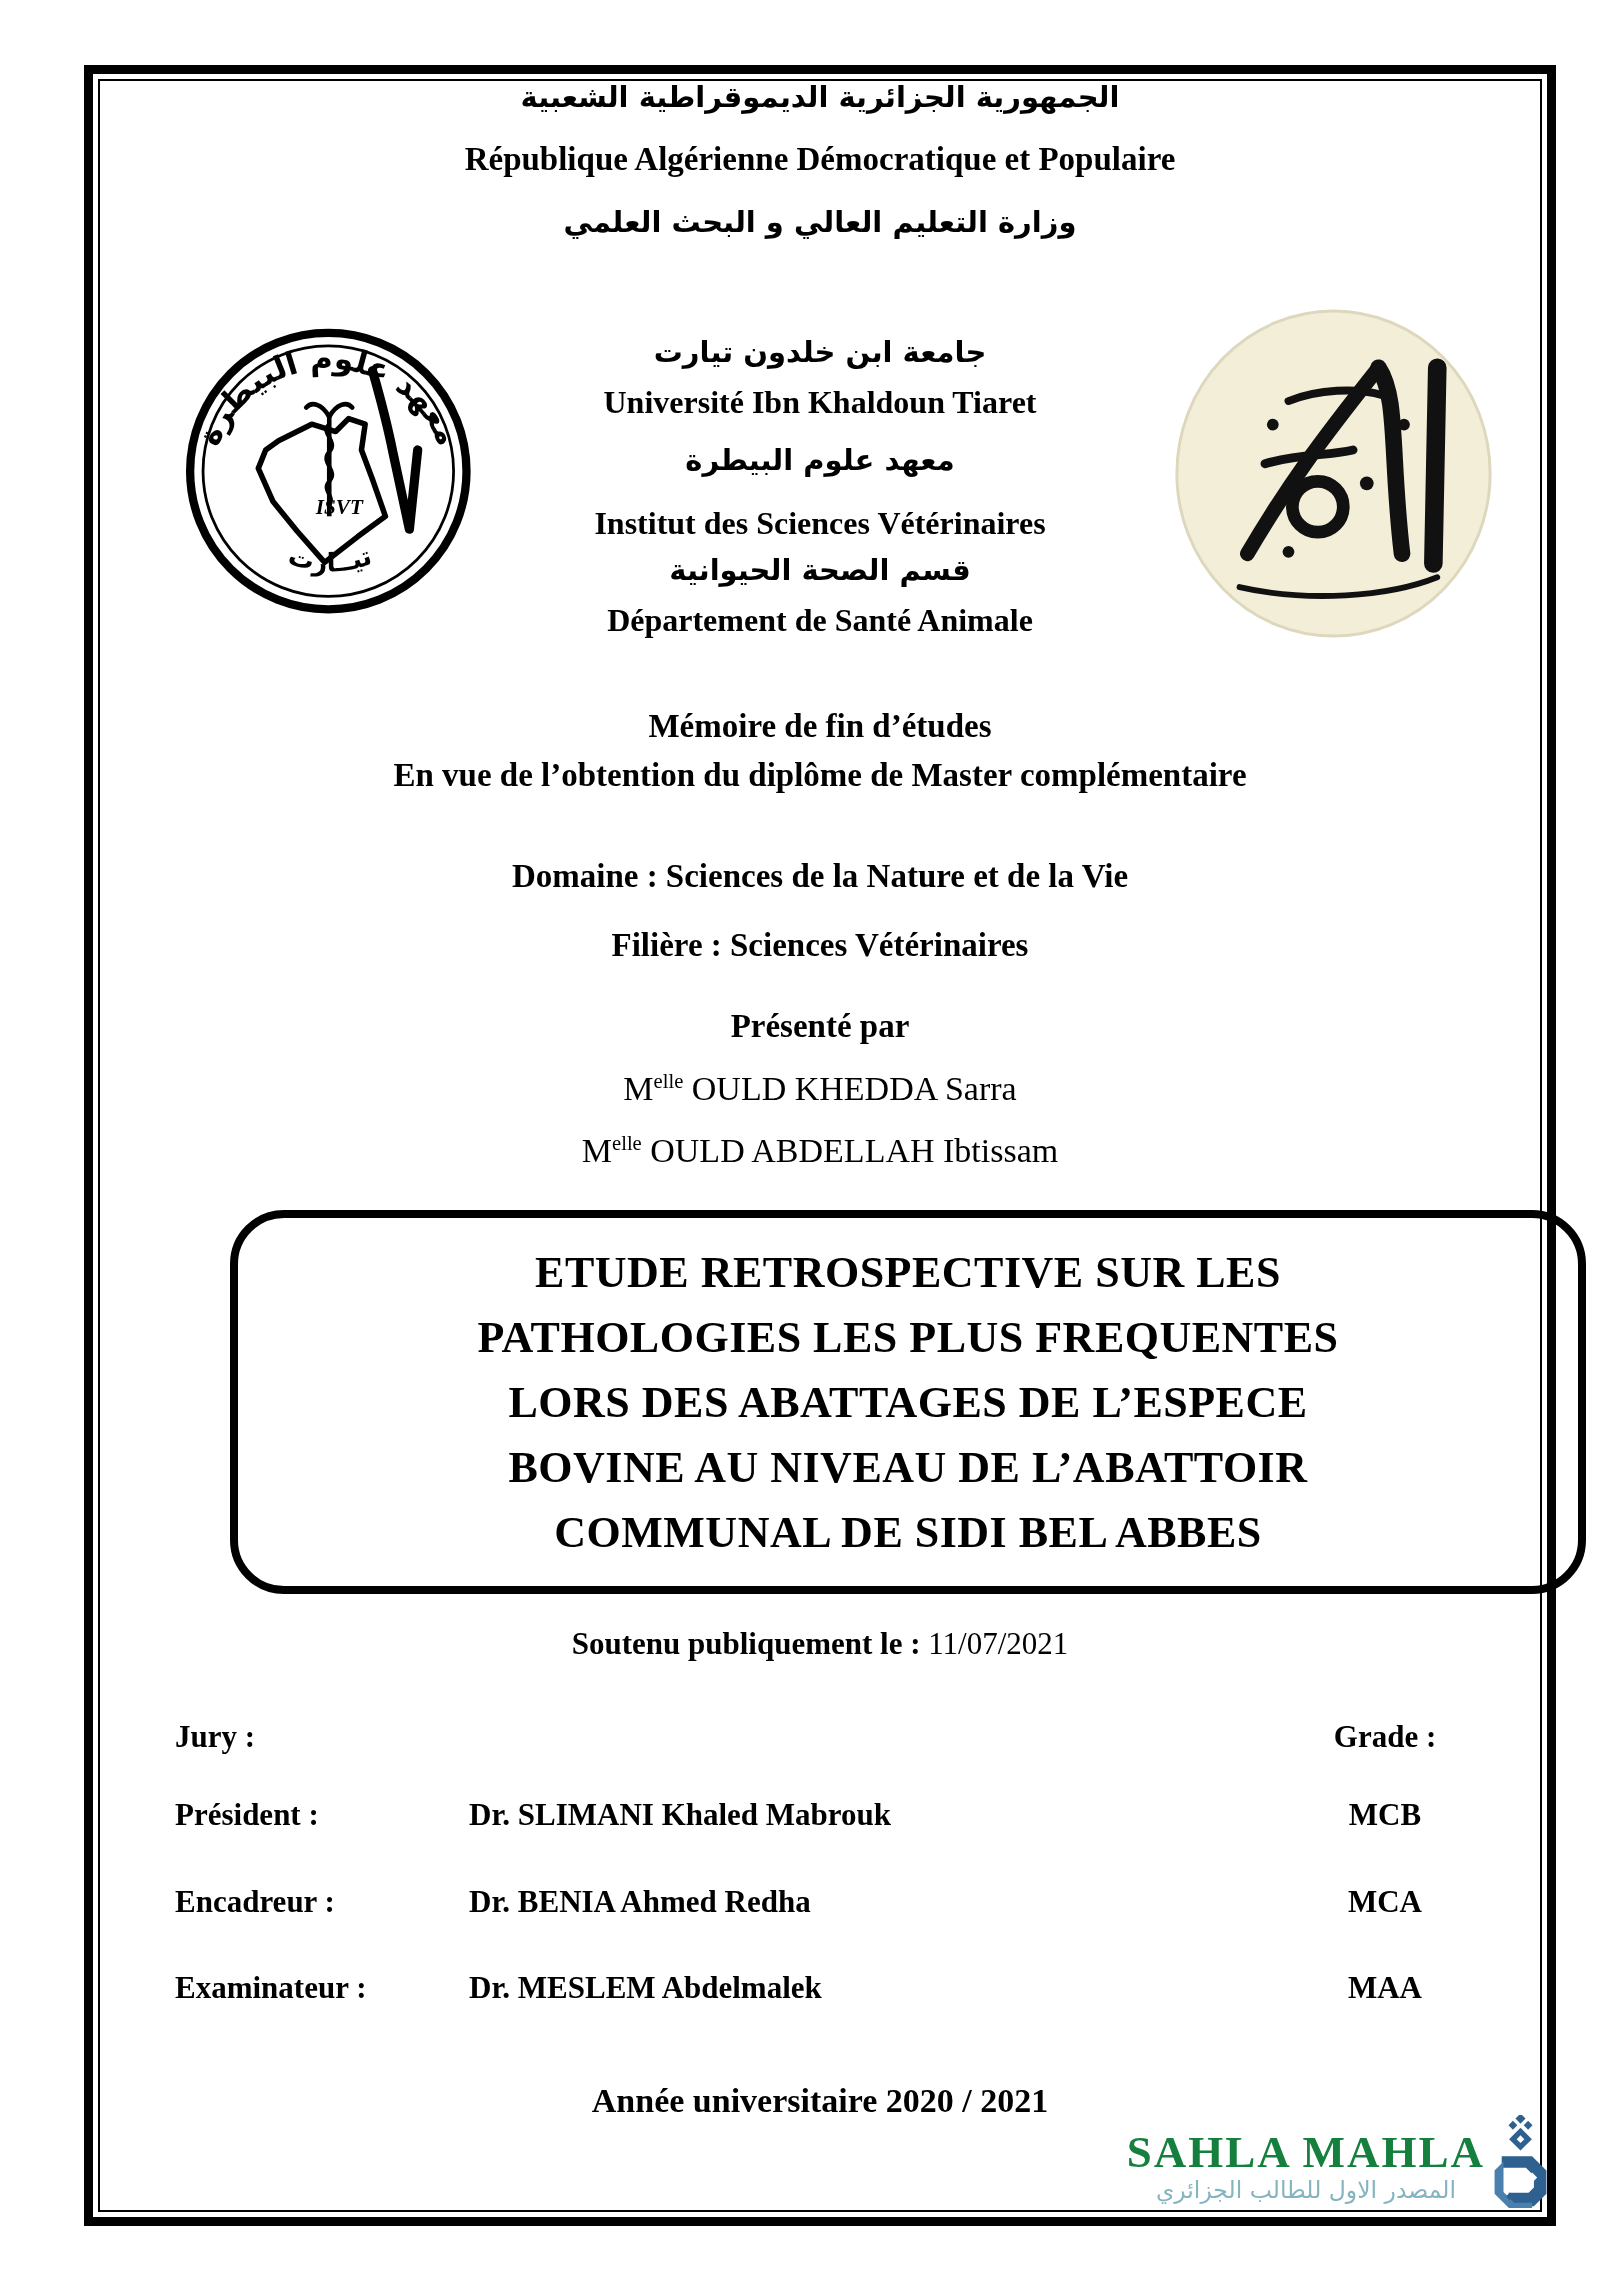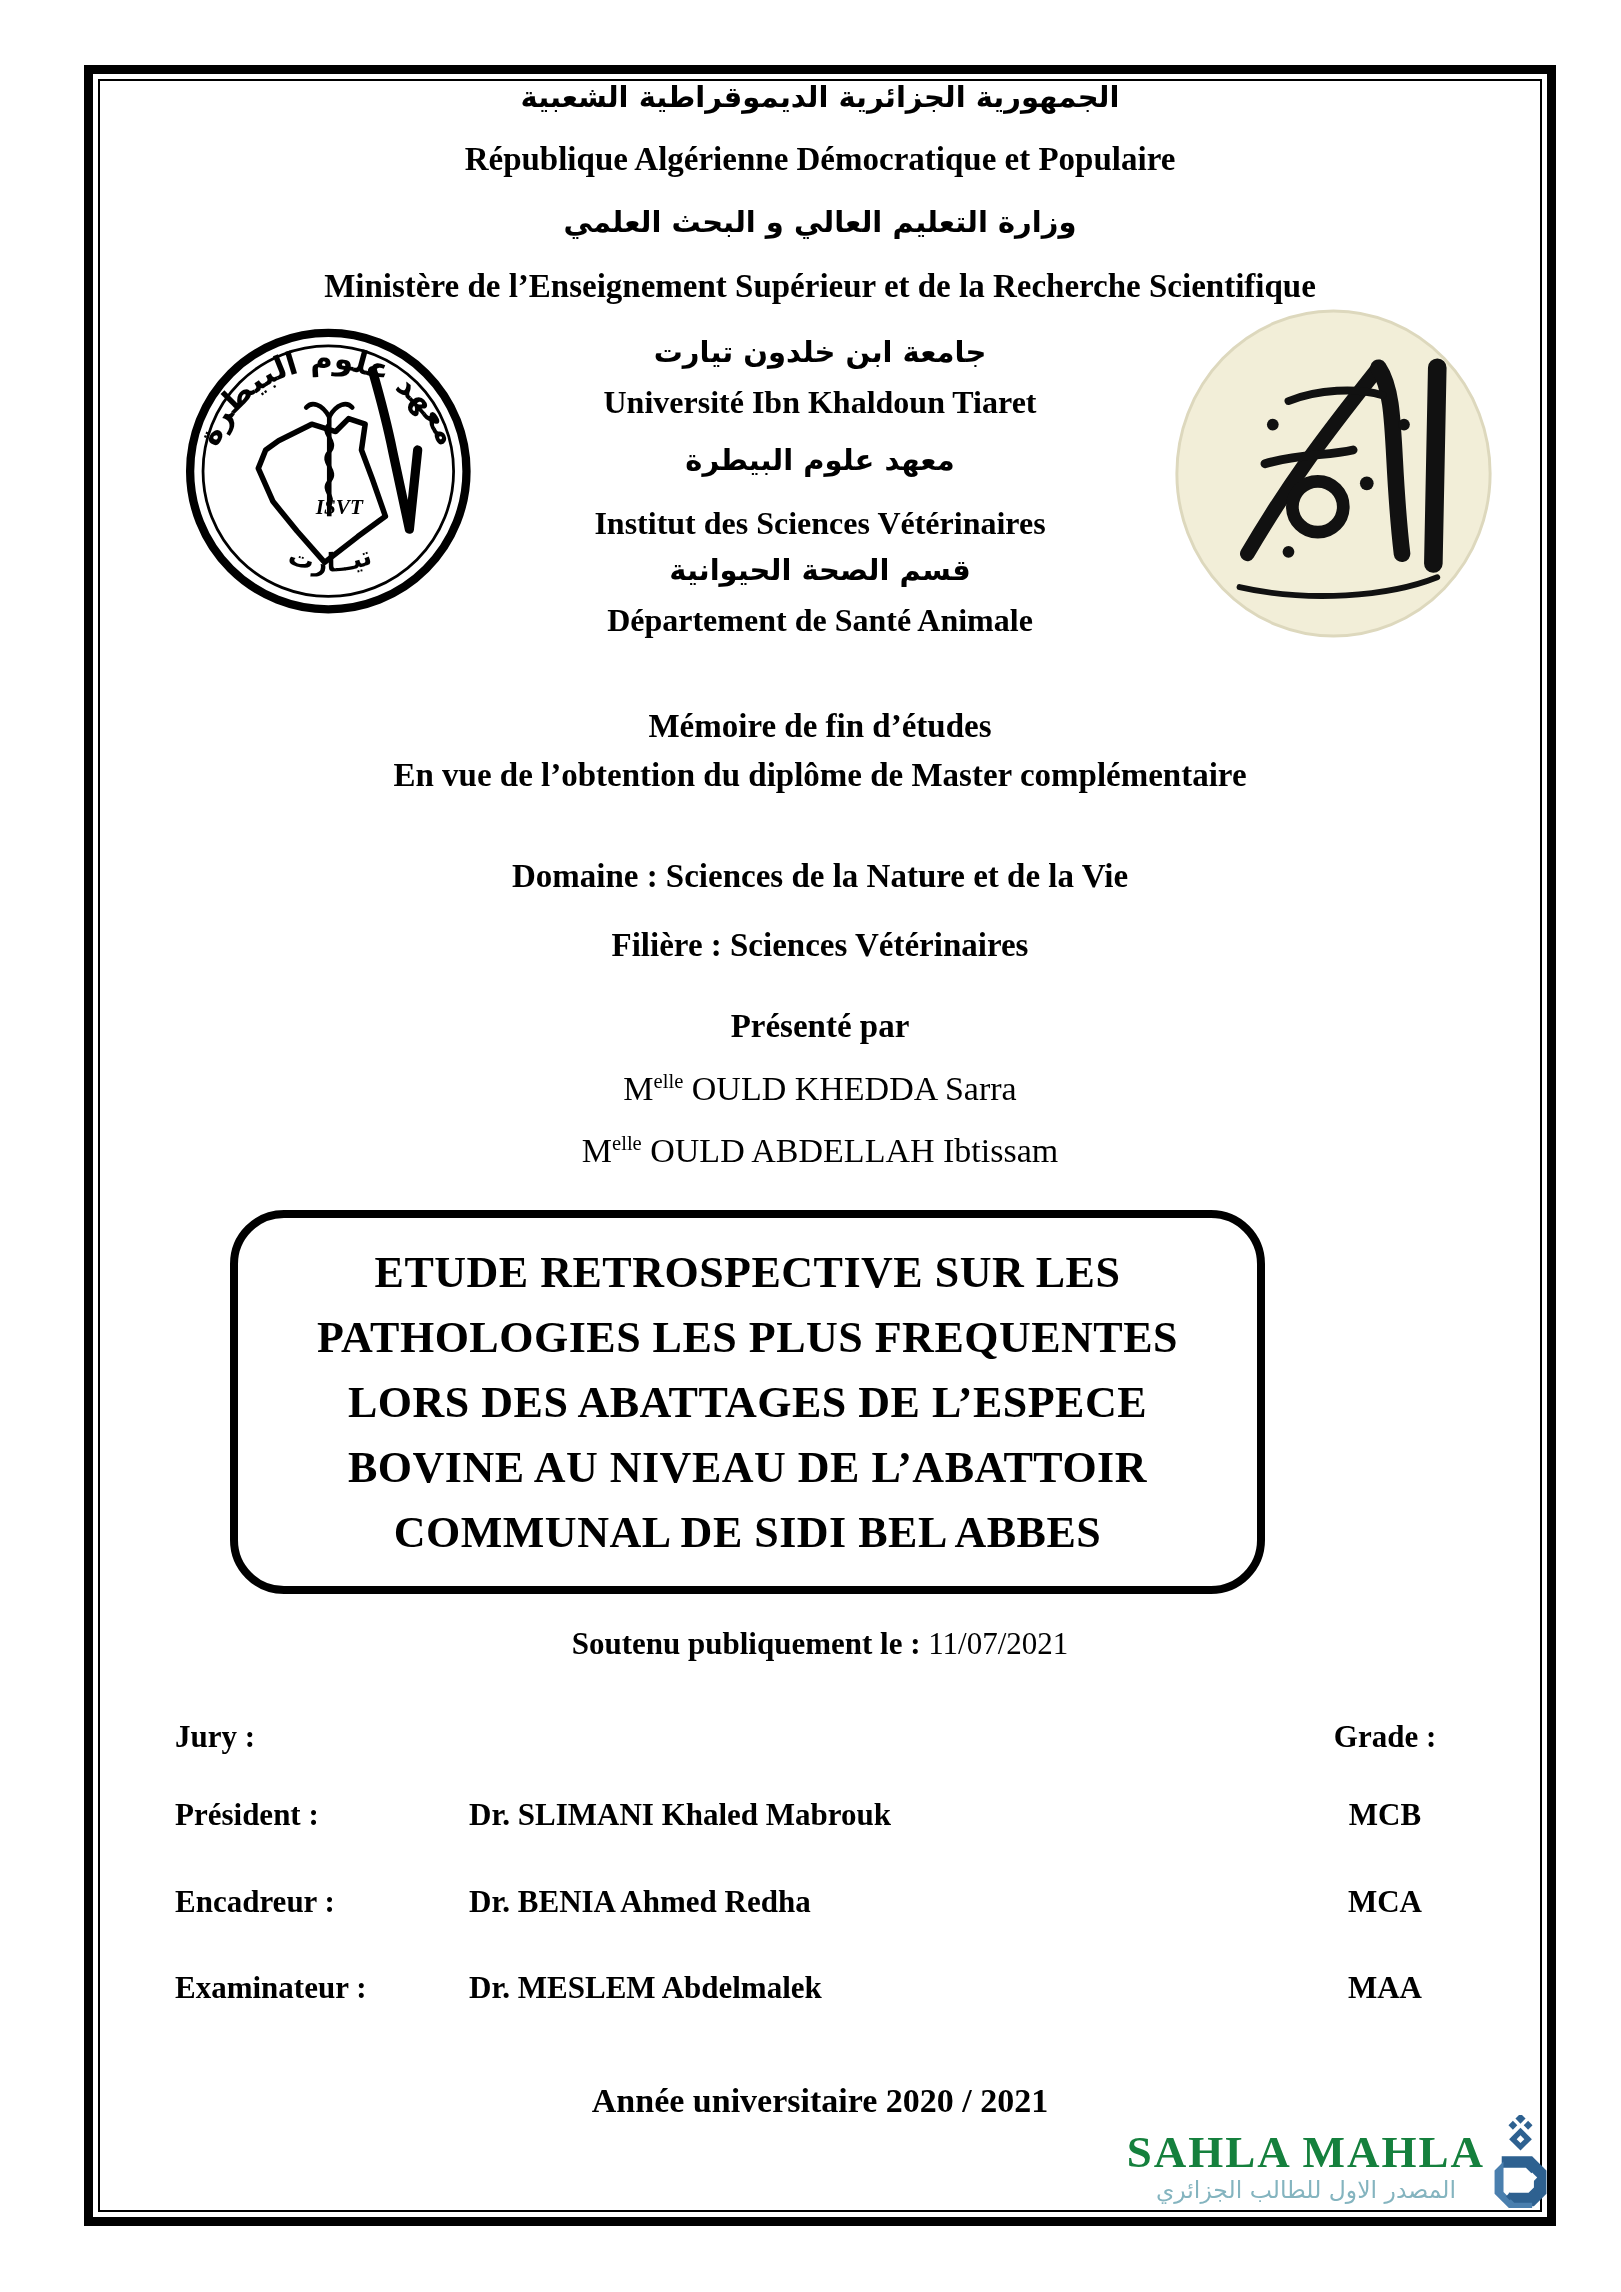--- a/index.html
+++ b/index.html
@@ -57,21 +57,21 @@
   .filiere  { top: 852px; font-size: 33px; }
   .presente { top: 933px; font-size: 33px; }
   .author1  { top: 995px; font-size: 34px; }
   .author2  { top: 1057px; font-size: 34px; }
   .author sup, .author1 sup, .author2 sup { font-size: 20.6px; }
 
   
   .title-box {
     position: absolute;
     left: 137px; top: 1136px;
-    width: 1035px; height: 384px;
+    width: 1356px; height: 384px;
     box-sizing: border-box;
     border: 8.8px solid #000;
     border-radius: 54px;
     display: flex;
     flex-direction: column;
     justify-content: center;
     align-items: center;
     text-align: center;
   }
   .title-line {
@@ -133,21 +133,20 @@
 </style>
 </head>
 <body>
 
 <div class="page-frame">
   <div class="page-frame-inner"></div>
 
   <div class="abs ar-republic ar b">الجمهورية الجزائرية الديموقراطية الشعبية</div>
   <div class="abs fr-republic b">République Algérienne Démocratique et Populaire</div>
   <div class="abs ar-ministry ar b">وزارة التعليم العالي و البحث العلمي</div>
-  <div class="abs fr-ministry b">Ministère de l’Enseignement Supérieur et de la Recherche Scientifique</div>
 
   <div class="logo-left">
     <svg viewBox="0 0 340 330" width="314" height="304">
       <defs>
         <path id="arcTop" d="M 38,180 A 128,128 0 0 1 294,180" fill="none"></path>
         <path id="arcBot" d="M 88,242 A 122,122 0 0 0 248,242" fill="none"></path>
       </defs>
       <circle cx="166" cy="163" r="150" fill="none" stroke="#000" stroke-width="9"></circle>
       <circle cx="166" cy="163" r="136" fill="none" stroke="#000" stroke-width="3"></circle>
       <text font-size="34" font-weight="bold" font-family="DejaVu Sans, sans-serif" fill="#000">

